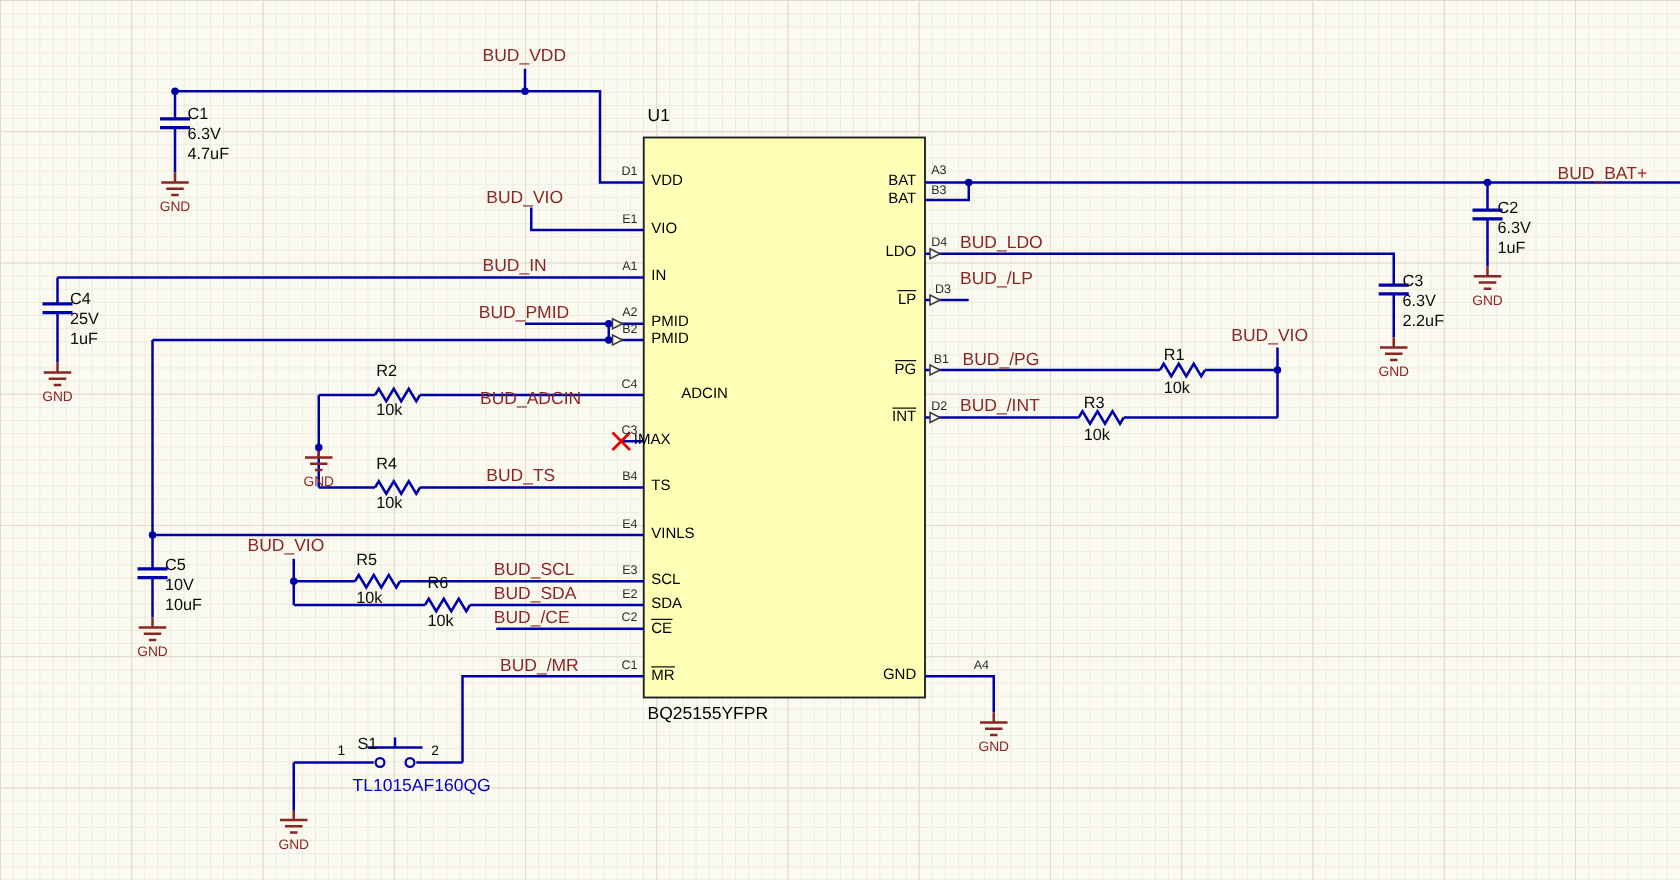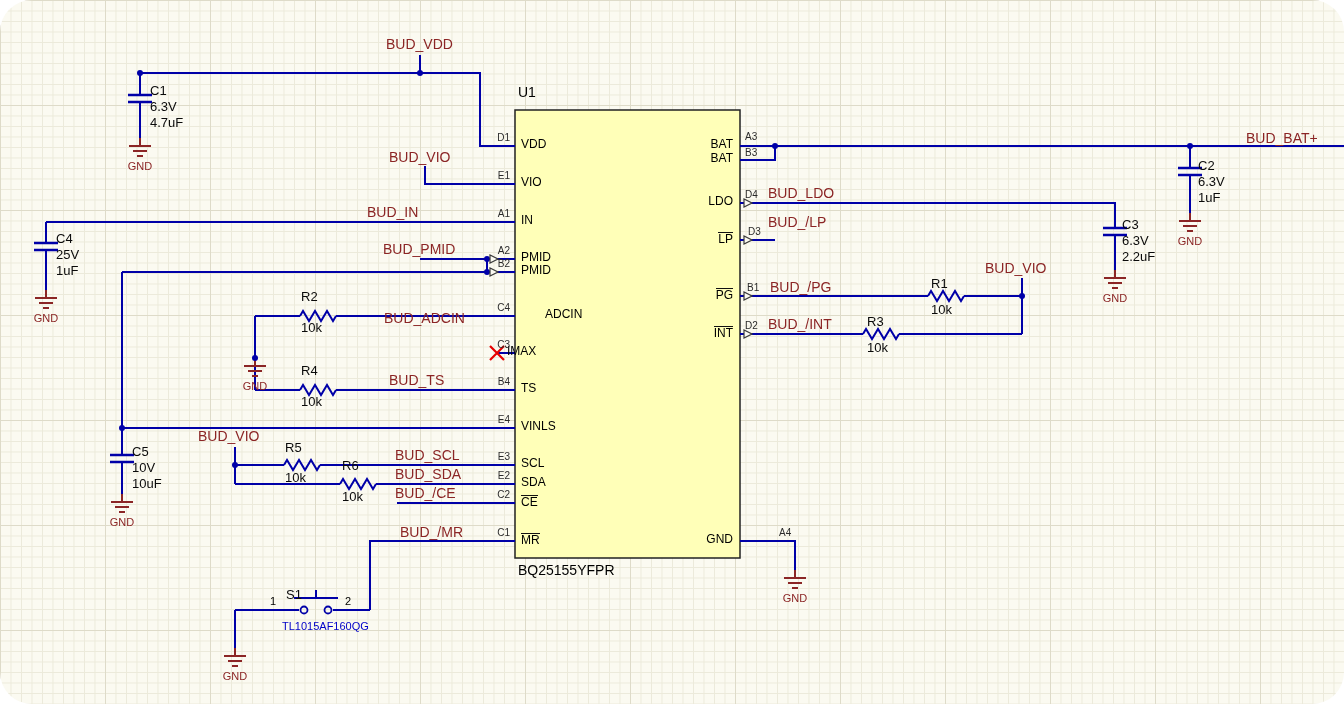--- a/index.html
+++ b/index.html
@@ -8,37 +8,36 @@
     width:1344px;height:704px;
     overflow:hidden;
     background-color:#FBFAF1;
     background-image:
       linear-gradient(#DEDBC9 1px, transparent 1px),
       linear-gradient(90deg,#DEDBC9 1px, transparent 1px),
       linear-gradient(#ECEADA 1px, transparent 1px),
       linear-gradient(90deg,#ECEADA 1px, transparent 1px);
     background-size:105px 105px,105px 105px,10.5px 10.5px,10.5px 10.5px;
     font-family:"Liberation Sans", sans-serif;
-    border-radius:32px;
   }
   svg.layer{position:absolute;left:0;top:0;}
   .w{stroke:#0000A8;stroke-width:2;fill:none;}
   .plate{stroke:#0000A8;stroke-width:2.6;fill:none;}
   .zz{stroke:#0000A8;stroke-width:2;fill:none;stroke-linejoin:miter;}
   .cir{stroke:#0000A8;stroke-width:1.8;fill:none;}
   .g{stroke:#8B2525;stroke-width:2;fill:none;}
   .dot{fill:#0000A8;}
   .icbody{fill:#FFFFB8;stroke:#222222;stroke-width:1.5;}
   .arrow{fill:#FBFAF1;stroke:#3a3a3a;stroke-width:1.2;}
   .ncx{stroke:#E60000;stroke-width:2.2;}
   .t{position:absolute;white-space:nowrap;line-height:1.15;}
   .net{color:#8B2525;font-size:14px;}
   .gndt{color:#8B2525;font-size:11px;width:44px;text-align:center;}
   .des{color:#0a0a0a;font-size:13px;}
-  .blue{color:#0000C8;font-size:11px;}
+  .blue{color:#0000C8;font-size:14px;}
   .pn{color:#000;font-size:12px;}
   .pd{color:#2a2a2a;font-size:10px;}
   .pdl{left:470px;width:40px;text-align:right;}
   .pnr{text-align:right;}
   .pnum{color:#000;font-size:11px;}
   .ref{color:#000;font-size:14px;}
   .ovl{border-top:1.2px solid #111;line-height:1.05;}
 </style>
 </head>
 <body>
@@ -171,21 +170,21 @@
       <polygon class="arrow" points="744,330 744,338 752,334"></polygon>
     </g>
 
     <g>
       <path class="ncx" d="M490 346 L504 360 M490 360 L504 346"></path>
     </g>
   </svg>
 
   <div class="t net" style="left:386px;top:36px">BUD_VDD</div>
   <div class="t net" style="left:389px;top:149px">BUD_VIO</div>
-  <div class="t net" style="left:367px;top:204px">BUD_IN</div>
+  <div class="t net" style="left:386px;top:204px">BUD_IN</div>
   <div class="t net" style="left:383px;top:241px">BUD_PMID</div>
   <div class="t net" style="left:384px;top:310px">BUD_ADCIN</div>
   <div class="t net" style="left:389px;top:372px">BUD_TS</div>
   <div class="t net" style="left:198px;top:428px">BUD_VIO</div>
   <div class="t net" style="left:395px;top:447px">BUD_SCL</div>
   <div class="t net" style="left:395px;top:466px">BUD_SDA</div>
   <div class="t net" style="left:395px;top:485px">BUD_/CE</div>
   <div class="t net" style="left:400px;top:524px">BUD_/MR</div>
   <div class="t net" style="left:1246px;top:130px">BUD_BAT+</div>
   <div class="t net" style="left:768px;top:185px">BUD_LDO</div>

